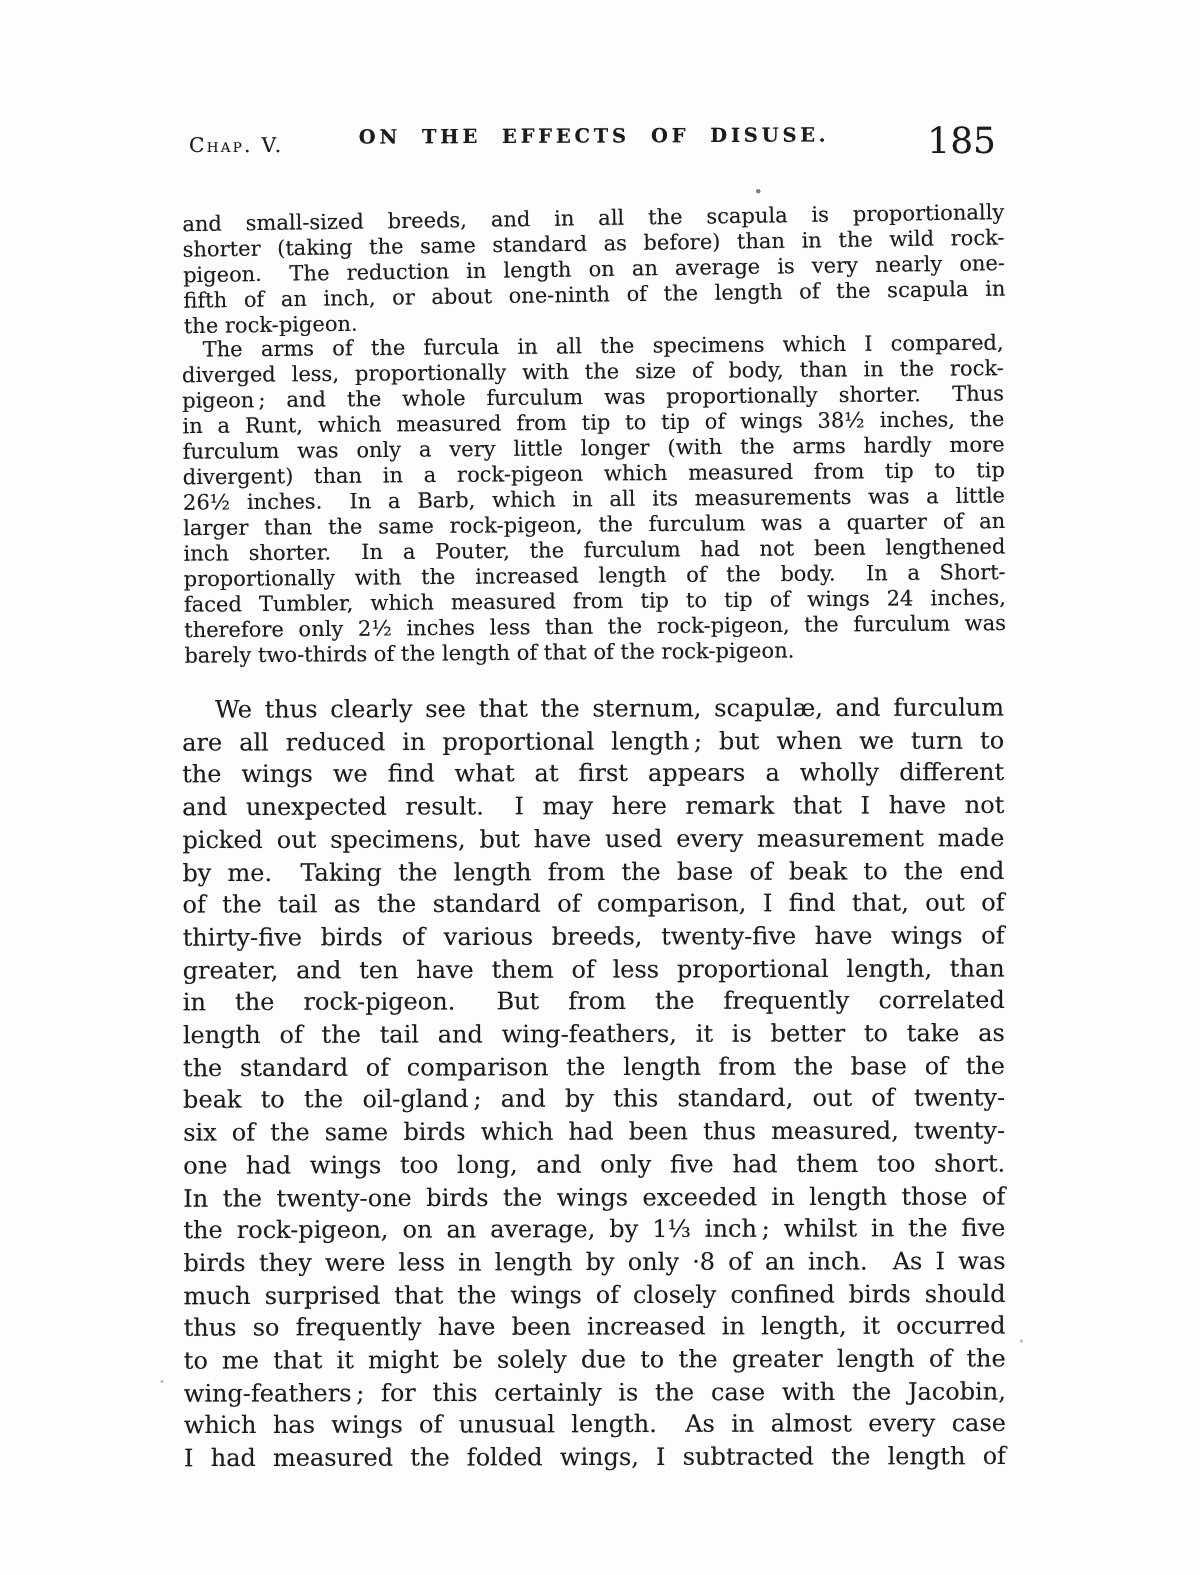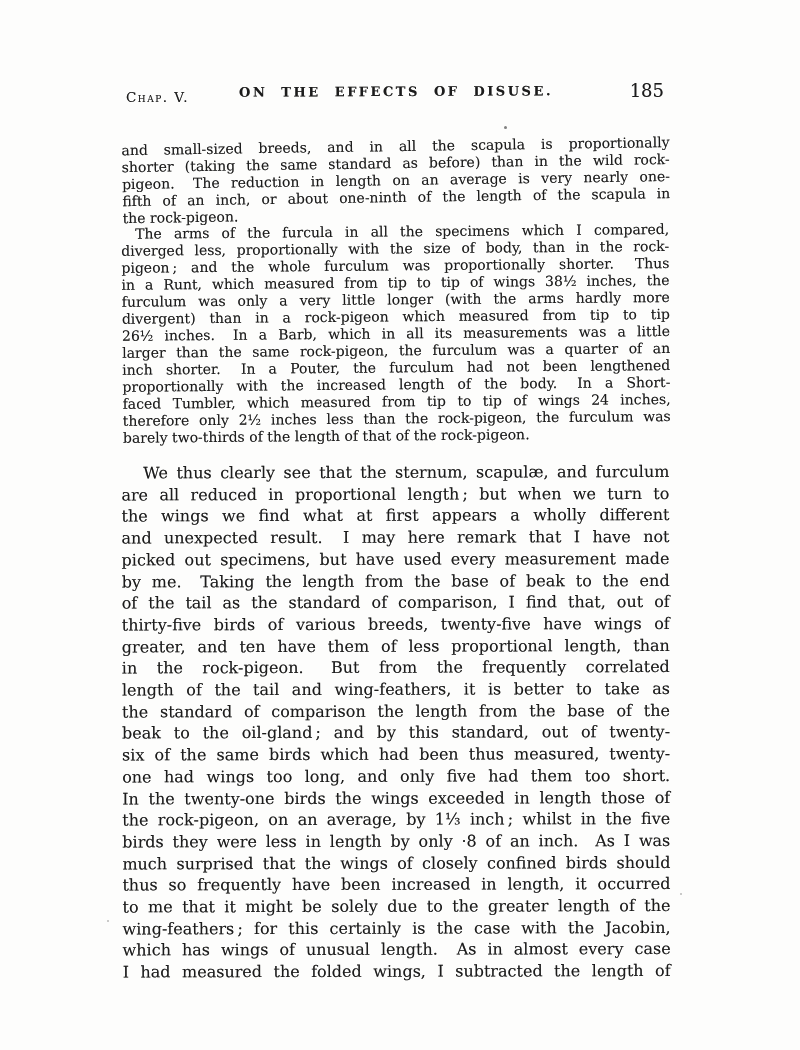--- a/index.html
+++ b/index.html
@@ -42,21 +42,21 @@
     font-size: 13px;
     font-weight: 700;
     letter-spacing: 2.5px;
     word-spacing: 7px;
     white-space: nowrap;
   }
   .pagenum {
     position: absolute;
     right: 6px;
     top: -2px;
-    font-size: 18px;
+    font-size: 24px;
     margin-left: 24px;
   }
   
   .text-block {
     position: absolute;
     left: 122px;
     top: 134px;
     width: 548px;
   }
   .para {

